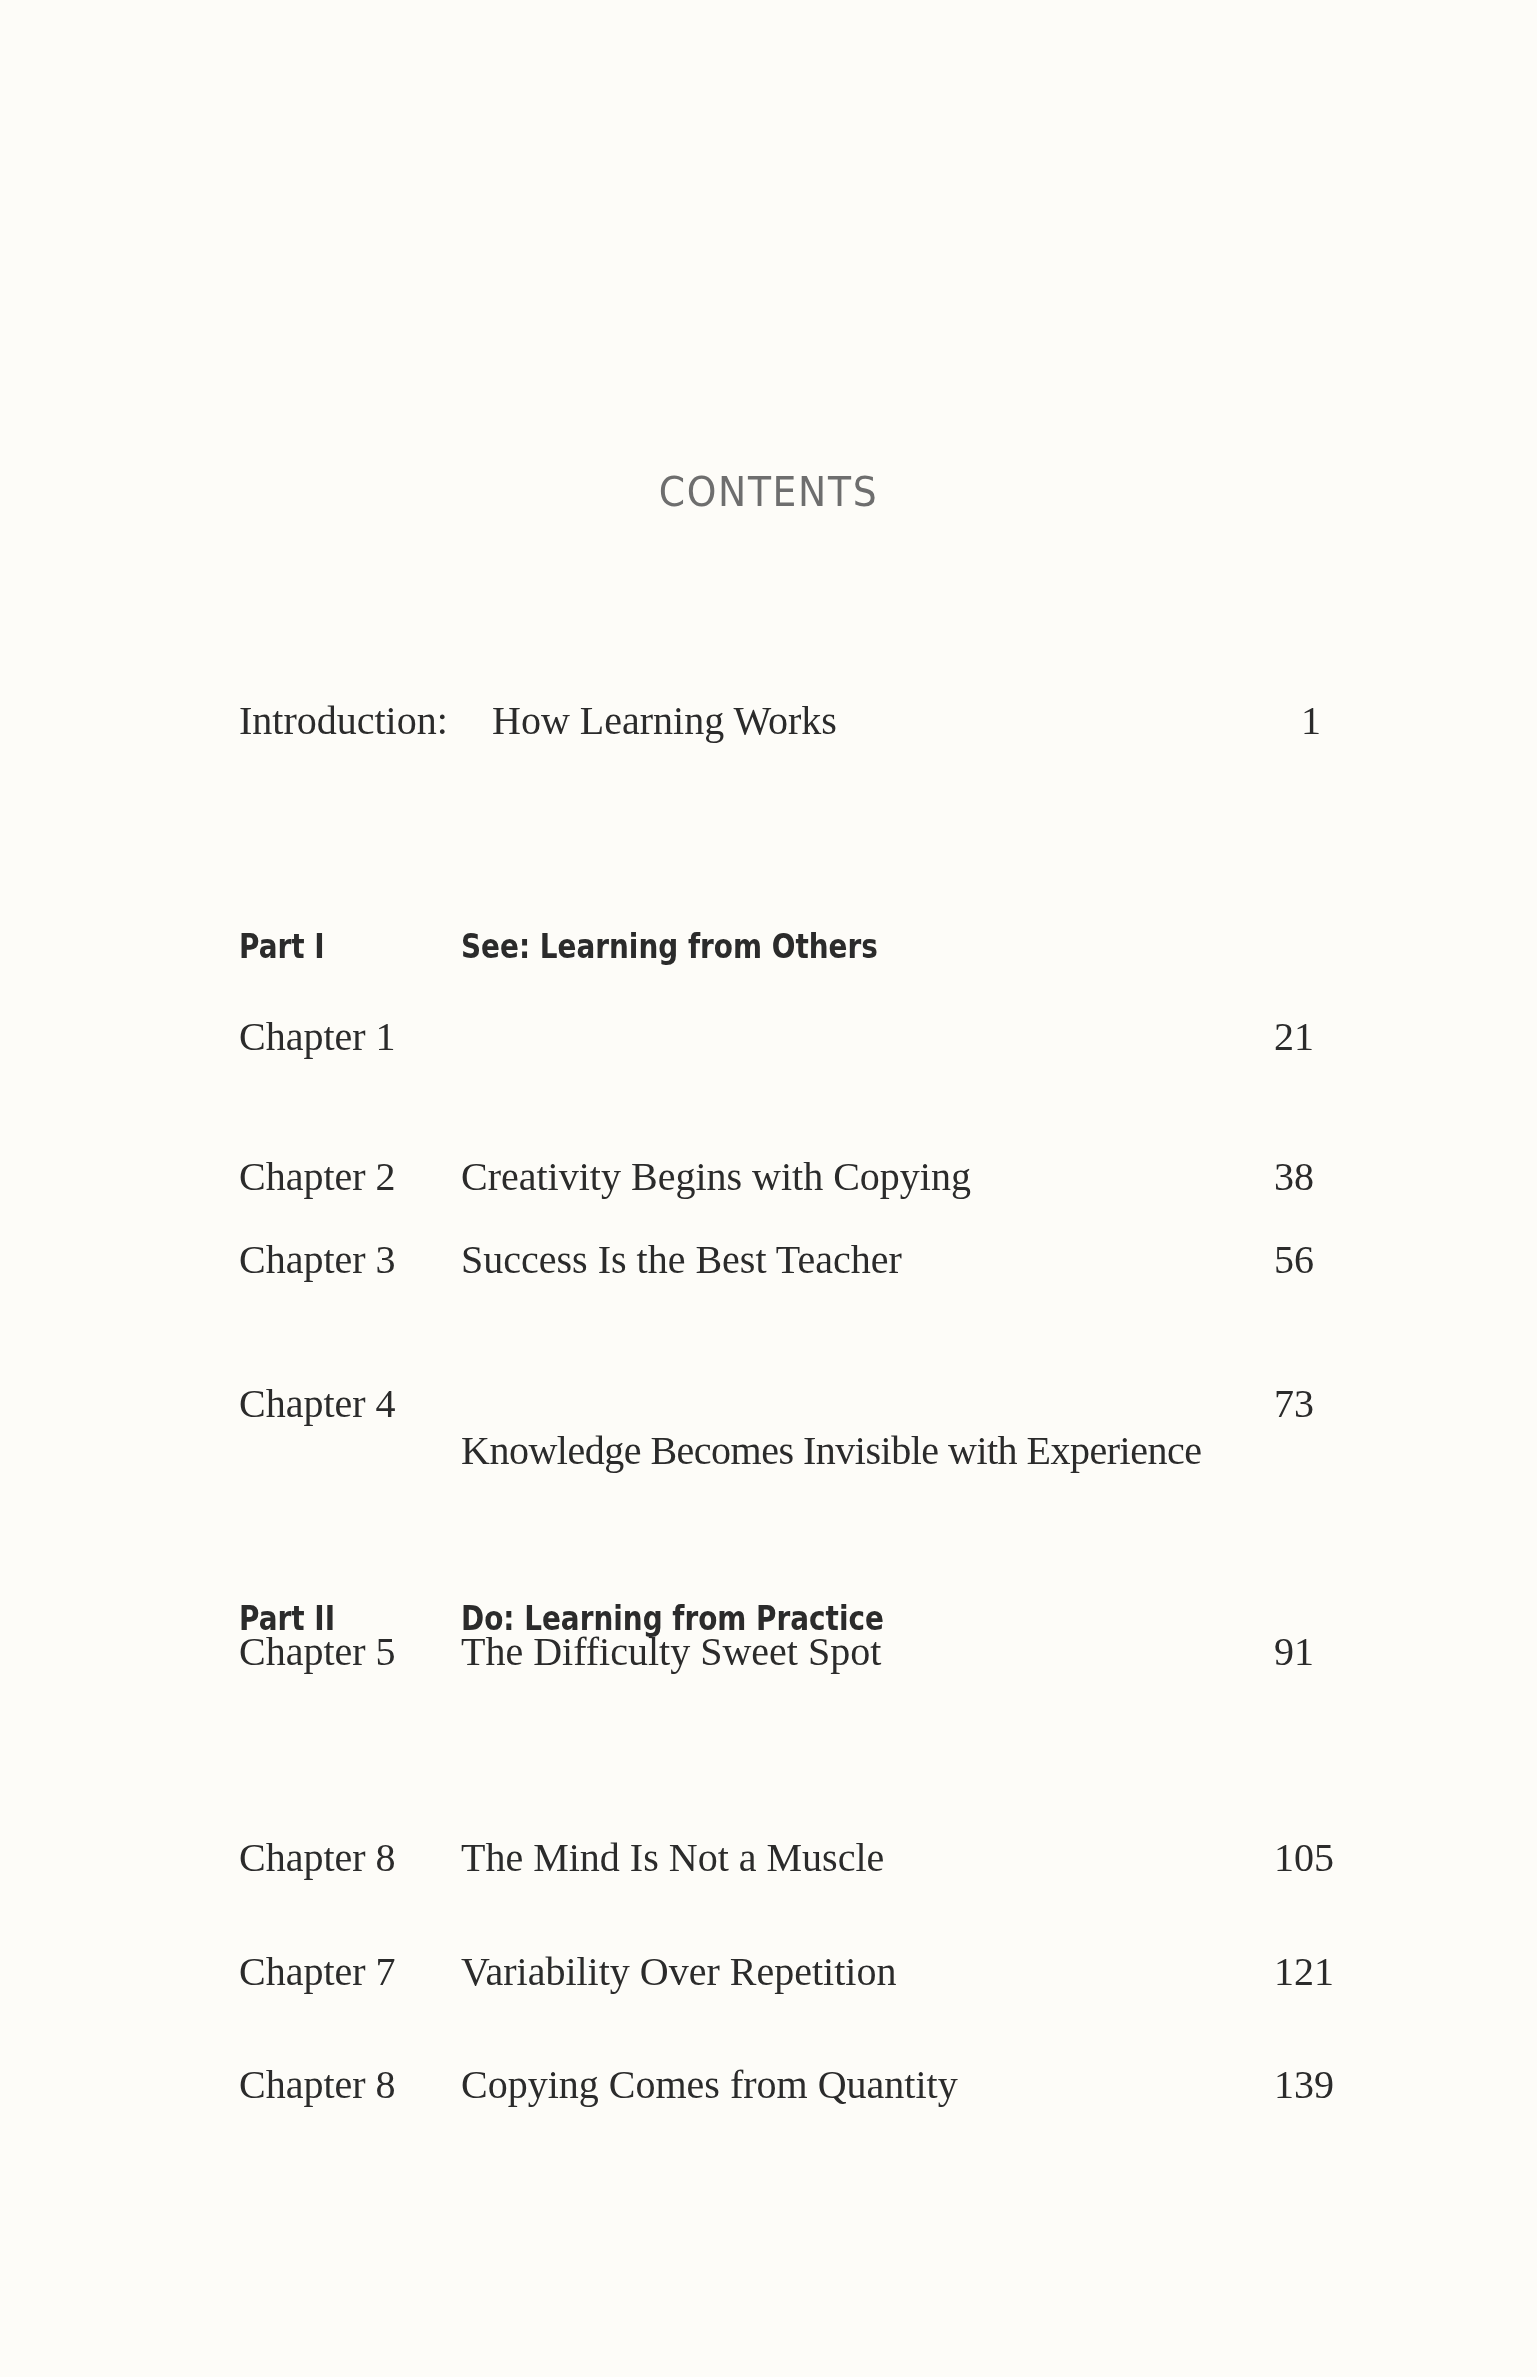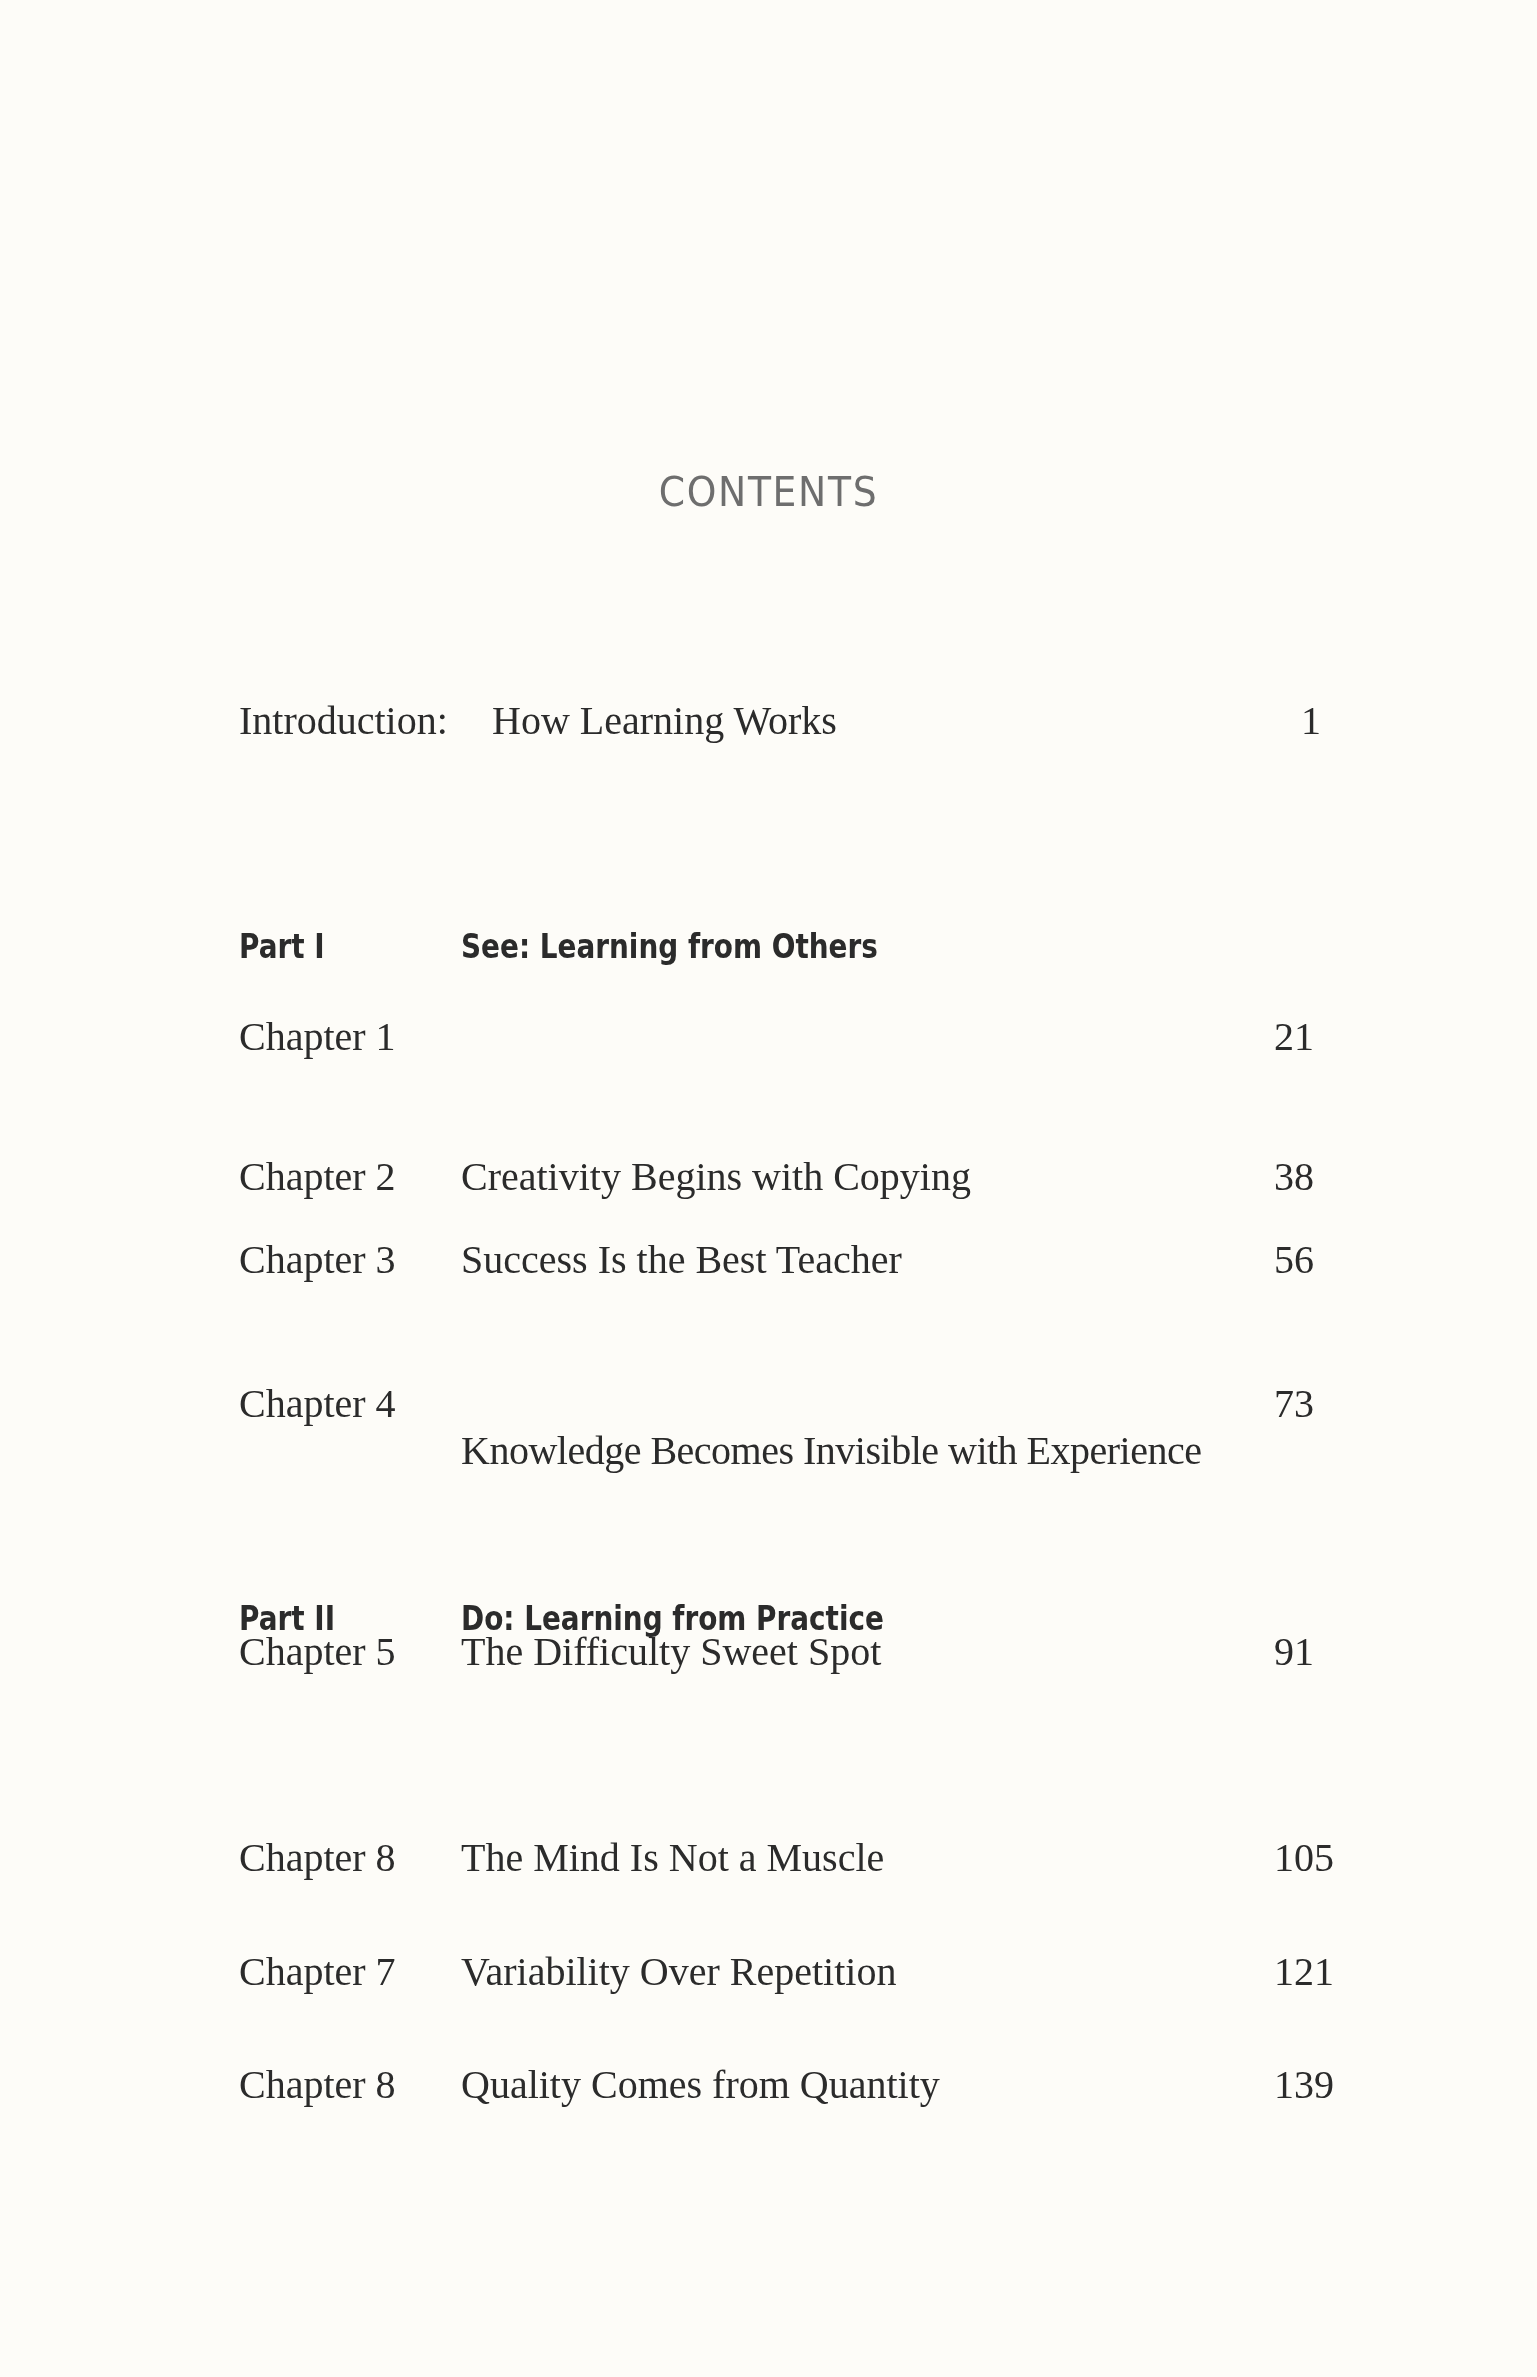--- a/index.html
+++ b/index.html
@@ -99,16 +99,16 @@
 </div>
 
 <div class="row" style="top:1948px;">
   <span class="serif lbl">Chapter 7</span>
   <span class="serif ttl">Variability Over Repetition</span>
   <span class="serif pg-left">121</span>
 </div>
 
 <div class="row" style="top:2061px;">
   <span class="serif lbl">Chapter 8</span>
-  <span class="serif ttl">Quality Comes from Quantity</span>
+  <span class="serif ttl">Copying Comes from Quantity</span>
   <span class="serif pg-left">139</span>
 </div>
 
 
 </body></html>

